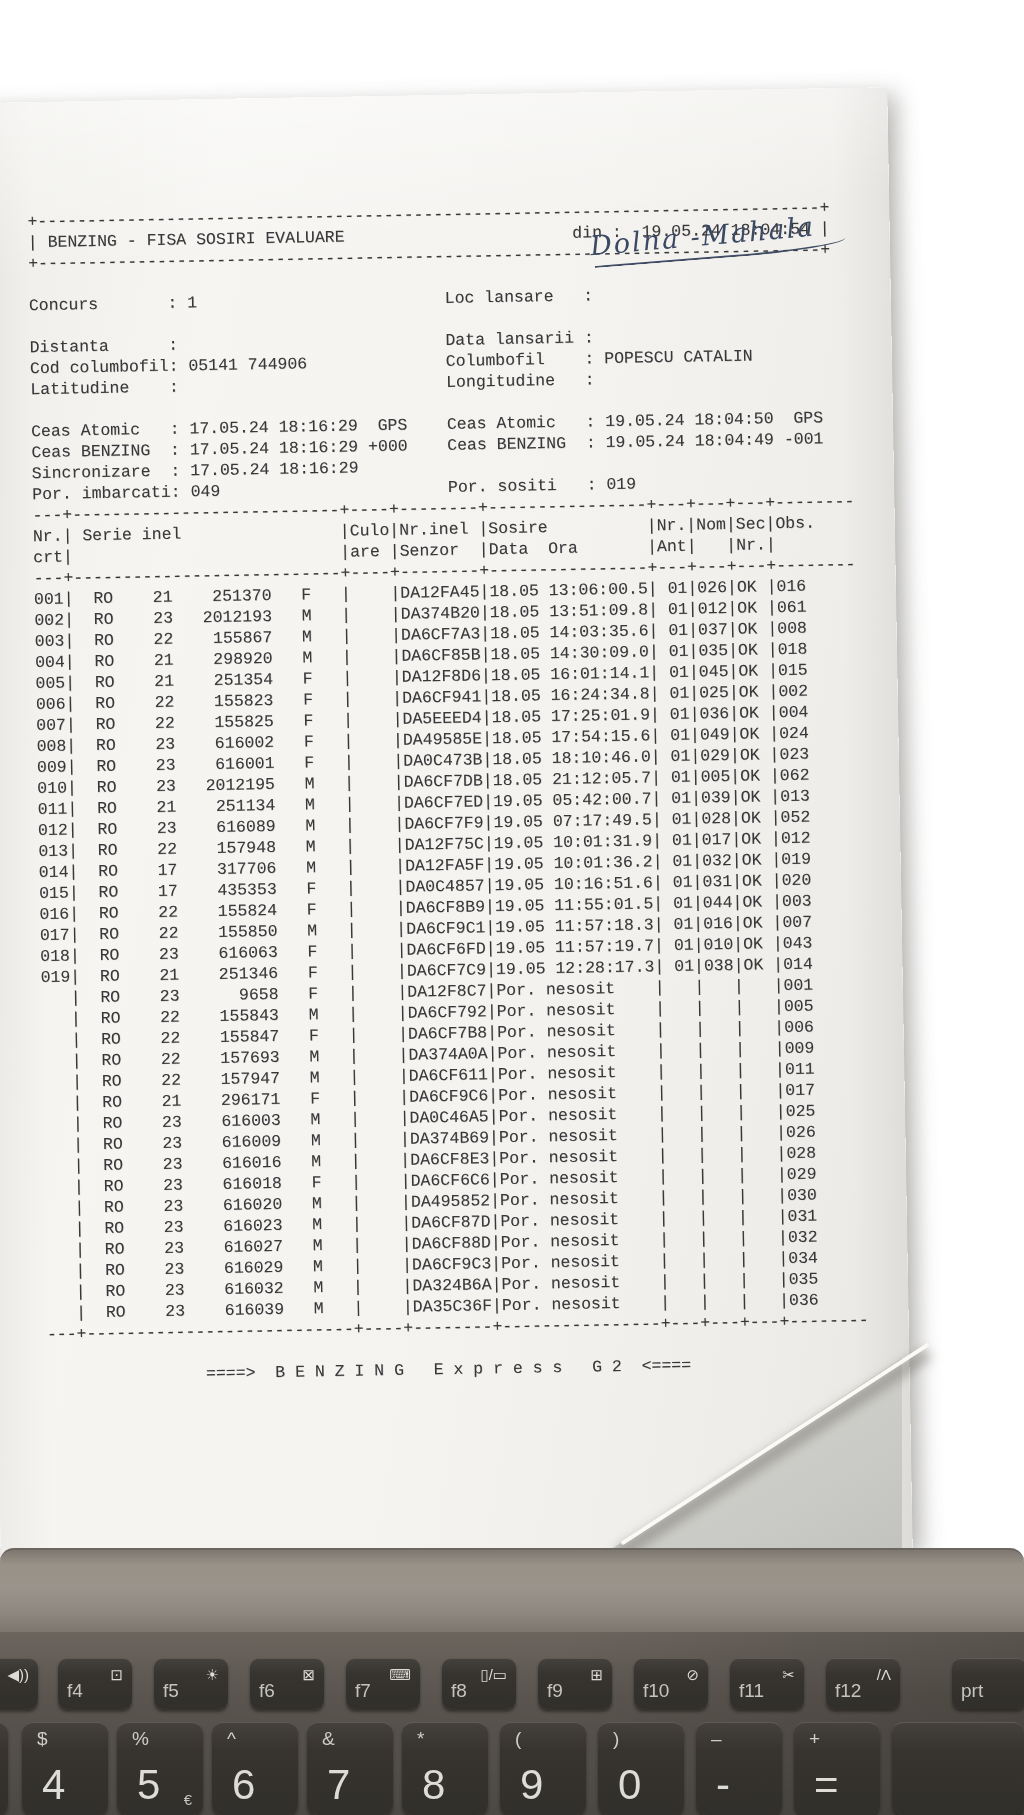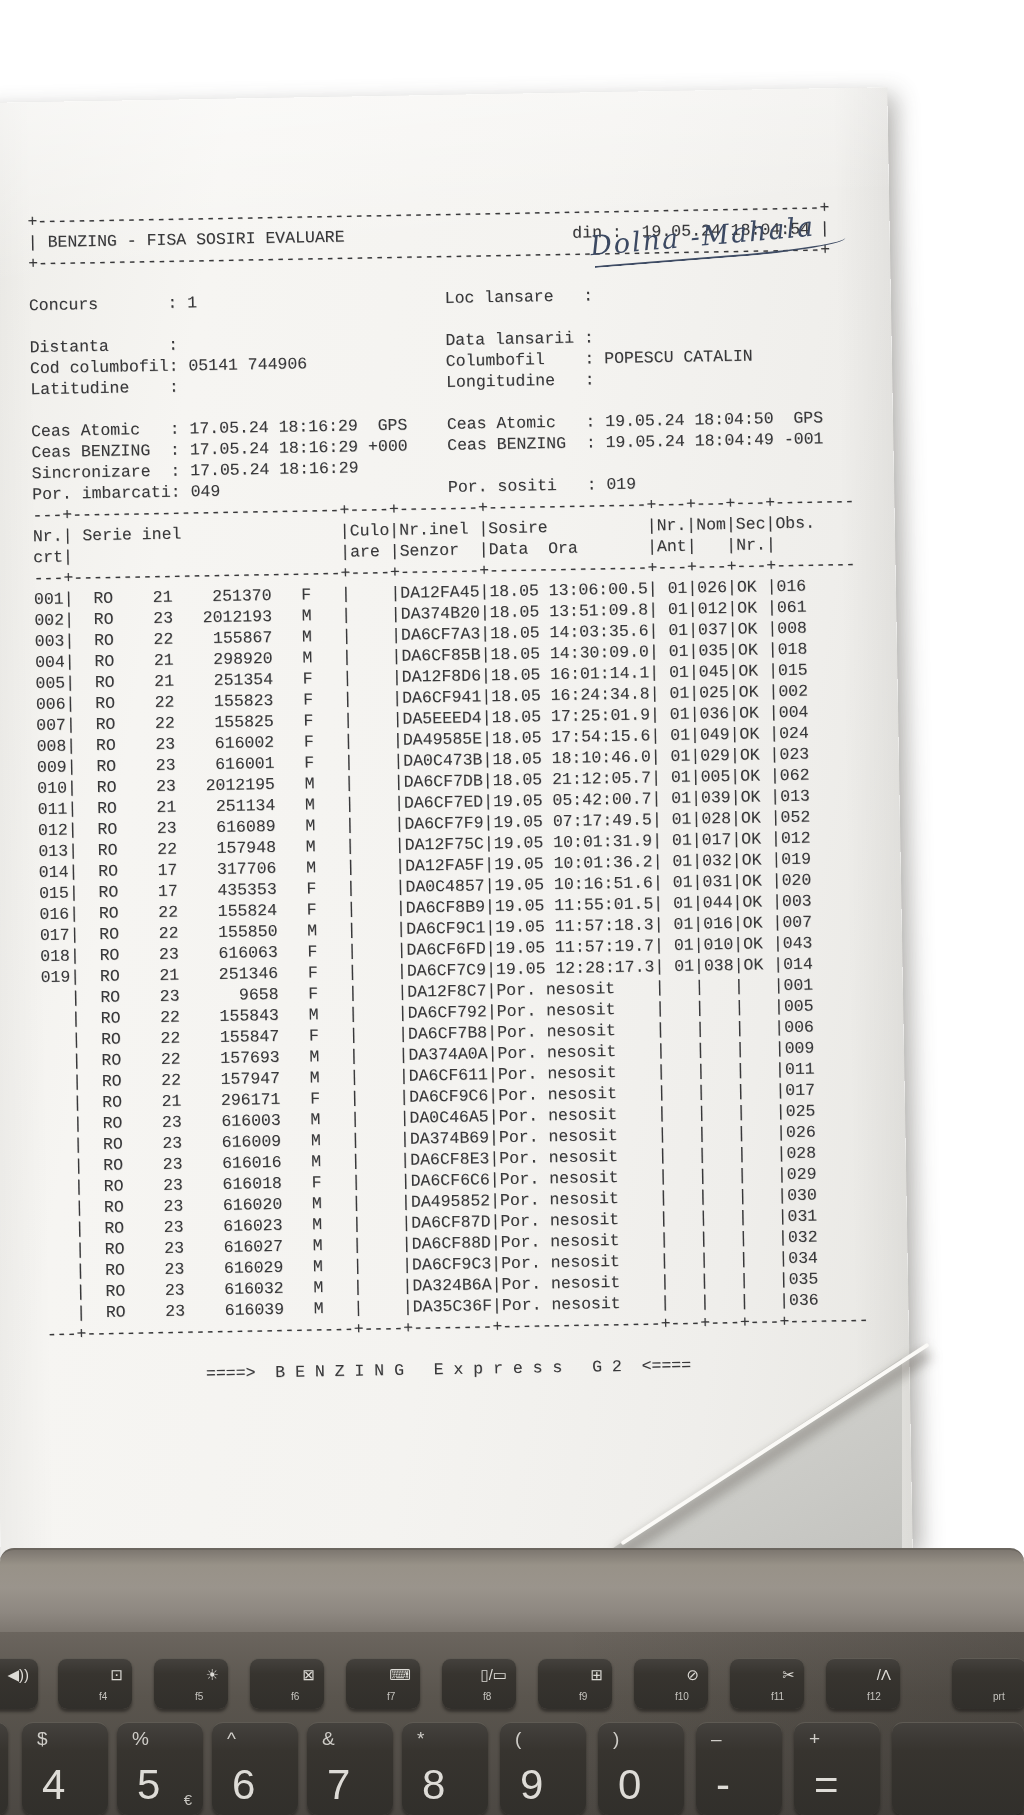--- a/index.html
+++ b/index.html
@@ -39,21 +39,21 @@
        background:linear-gradient(180deg,#7d7770 0%,#989288 18%,#9a948c 45%,#8d8780 75%,#7b756e 100%);
        border-top:2px solid #6b665f;border-radius:14px 14px 0 0;}
   .deck{position:absolute;left:0;top:84px;width:1024px;height:183px;
        background:linear-gradient(180deg,#6b655e 0%,#5a554e 35%,#4c4843 100%);}
   .deck::after{content:"";position:absolute;inset:0;
        background:linear-gradient(90deg,rgba(0,0,0,0) 55%,rgba(25,23,21,.22) 100%);}
   .key{position:absolute;background:linear-gradient(180deg,#44413d 0%,#37342f 30%,#312f2b 100%);
        border-radius:9px;border-top:1px solid #5f5b54;box-shadow:0 3px 3px rgba(20,18,16,.5);
        color:#d6d4cf;z-index:2;}
   .fnkey{height:50px;width:74px;}
-  .fnkey .flabel{position:absolute;left:9px;bottom:7px;font-size:10px;color:#c6c4bf;margin-left:32px;}
+  .fnkey .flabel{position:absolute;left:9px;bottom:7px;font-size:19px;color:#c6c4bf;}
   .fnkey .ficon{position:absolute;right:9px;top:7px;font-size:15px;color:#dddbd6;}
   .numkey{height:92px;width:86px;border-radius:11px;}
   .numkey .shift{position:absolute;left:15px;top:5px;font-size:19px;color:#cfcdc8;}
   .numkey .main{position:absolute;left:20px;bottom:6px;font-size:42px;font-weight:400;color:#dedcd7;}
   .numkey .alt{position:absolute;right:11px;bottom:7px;font-size:15px;color:#c9c7c2;}
 </style>
 </head>
 <body>
 
 <div class="scene">

